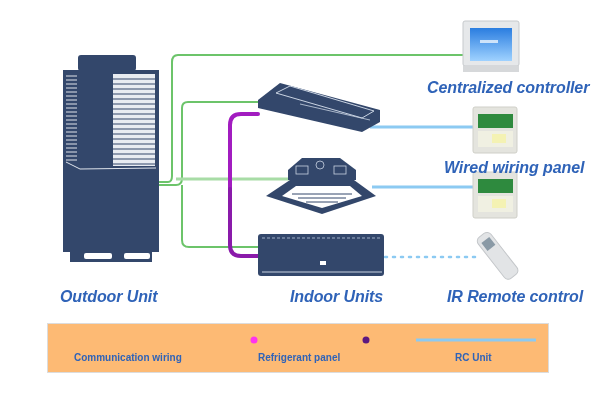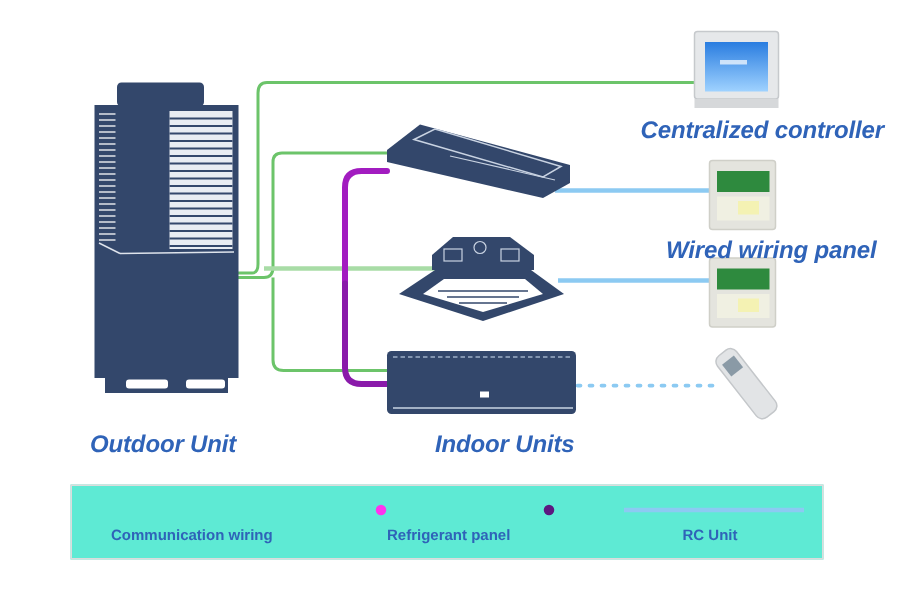--- a/index.html
+++ b/index.html
@@ -1,20 +1,20 @@
 <!DOCTYPE html>
 <html><head>
 <meta charset="utf-8">
 <style>
   html, body { margin: 0; padding: 0; background: #ffffff; }
   body { width: 600px; height: 400px; position: relative; overflow: hidden; font-family: "Liberation Sans", sans-serif; }
   .stage { position: absolute; left: 0; top: 0; width: 600px; height: 400px; }
   svg.diagram { position: absolute; left: 0; top: 0; width: 600px; height: 400px; }
   .lbl { position: absolute; color: #2f63b8; font-weight: bold; font-size: 16px; white-space: nowrap; letter-spacing: -0.1px; font-style: italic; }
-  .legend { position: absolute; left: 47px; top: 323px; width: 500px; height: 48px; background: #5eead4; border: 1px solid #dcdcdc; }
+  .legend { position: absolute; left: 47px; top: 323px; width: 500px; height: 48px; background: #fdba74; border: 1px solid #dcdcdc; }
   .legend-label { position: absolute; top: 28px; color: #2f63b8; font-weight: bold; font-size: 10px; white-space: nowrap; }
 </style>
 </head>
 <body>
 
 <div class="stage">
 <svg class="diagram" viewBox="0 0 600 400" xmlns="http://www.w3.org/2000/svg">
   <defs>
     <linearGradient id="refGrad" x1="0" x2="1" y1="0" y2="0">
       <stop offset="0" stop-color="#ff33ee"></stop>
@@ -155,20 +155,21 @@
   <g transform="rotate(-38 497 255)">
     <rect x="489" y="230" width="16" height="52" rx="5" fill="#e2e4e6" stroke="#c4c7ca"></rect>
     <rect x="492" y="236" width="10" height="10" fill="#8a9aa6"></rect>
   </g>
 </svg>
 
 <div class="lbl" style="left:427px; top:79px;">Centralized controller</div>
 <div class="lbl" style="left:444px; top:159px;">Wired wiring panel</div>
 <div class="lbl" style="left:60px; top:288px;">Outdoor Unit</div>
 <div class="lbl" style="left:290px; top:288px;">Indoor Units</div>
+<div class="lbl" style="left:447px; top:288px;">IR Remote control</div>
 
 <div class="legend">
   <svg width="500" height="48" style="position:absolute;left:0;top:0;">
     <defs>
       <linearGradient id="legRef" x1="0" x2="1" y1="0" y2="0">
         <stop offset="0" stop-color="#ff33ee"></stop>
         <stop offset="0.55" stop-color="#a21cc0"></stop>
         <stop offset="1" stop-color="#5c1880"></stop>
       </linearGradient>
       <linearGradient id="legComm" x1="0" x2="1" y1="0" y2="0">

